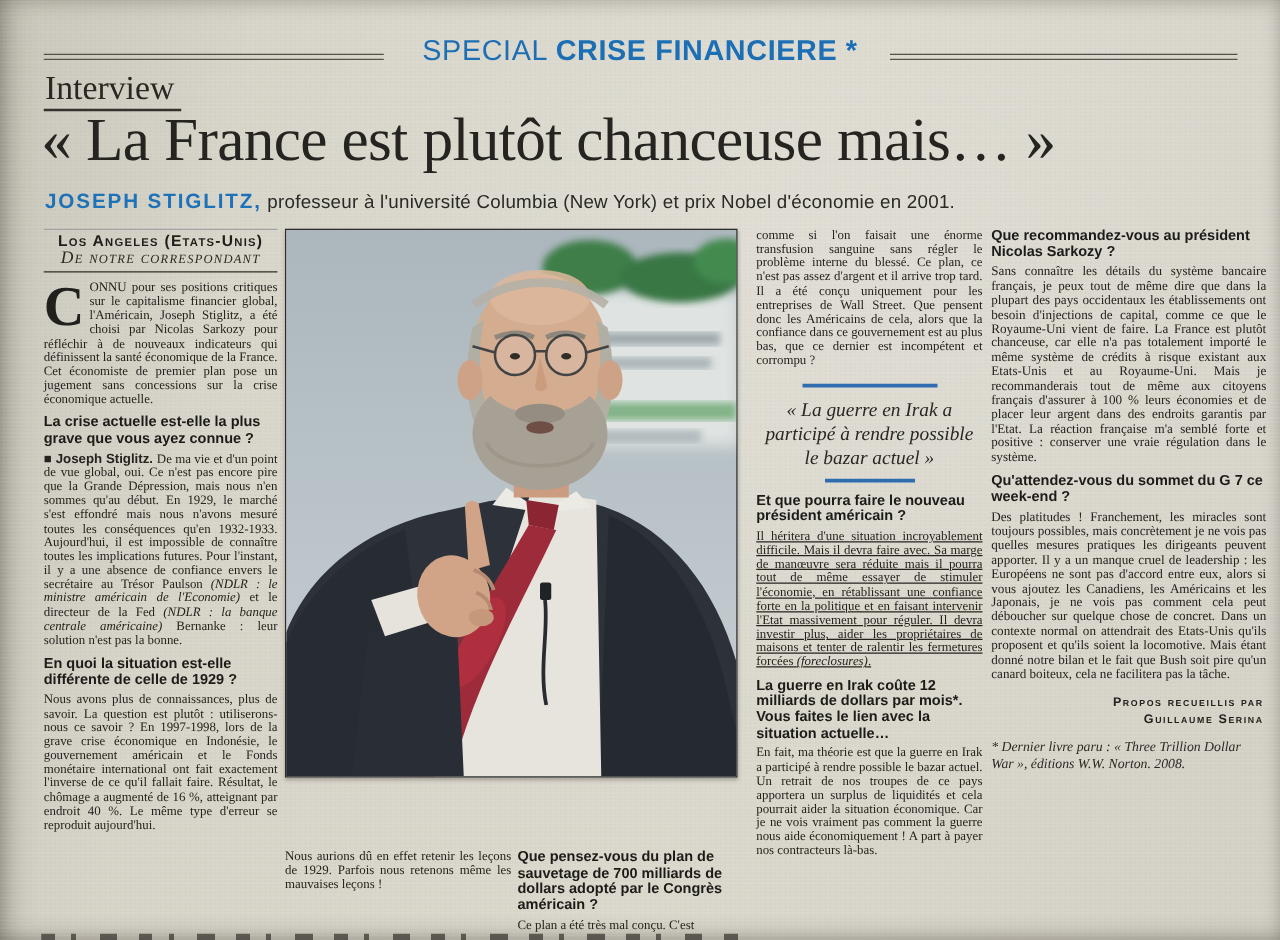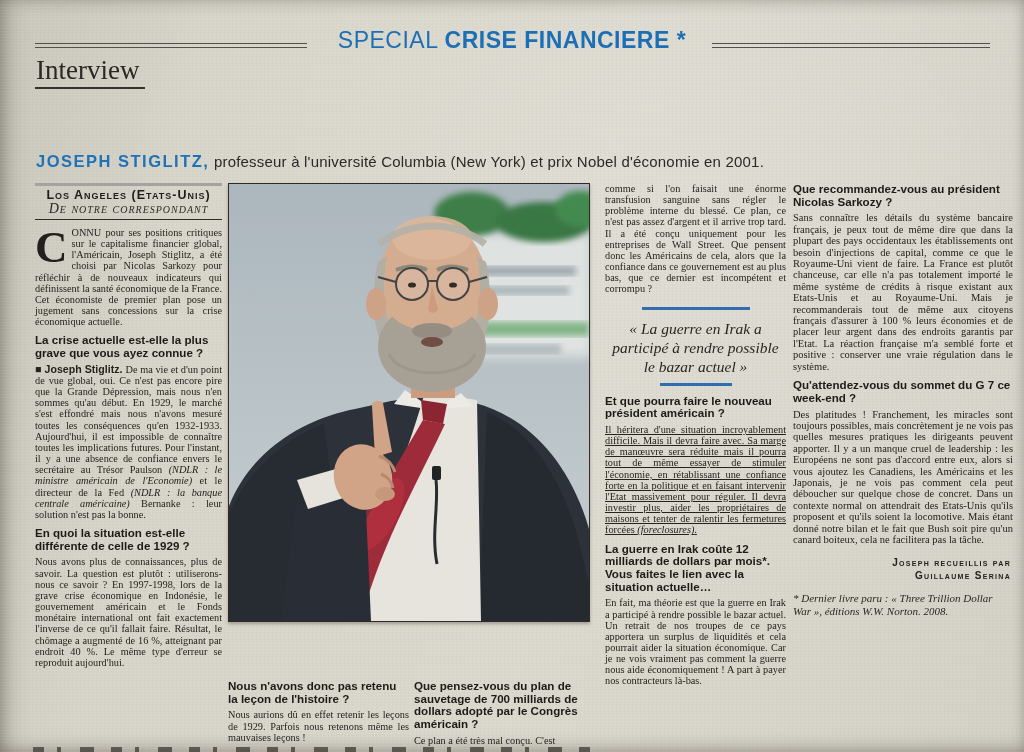--- a/index.html
+++ b/index.html
@@ -35,21 +35,21 @@
 
   
   .txt{font:10.3px/11.15px "Liberation Serif",serif;text-align:justify;color:#26231f;}
   .q{font-family:"Liberation Sans",sans-serif;font-weight:700;
      font-size:11.6px;line-height:12.7px;color:#1d1b18;margin:7px 0 4px;}
   .speaker{font-family:"Liberation Sans",sans-serif;font-weight:700;font-size:10.6px;}
   .it{font-style:italic;}
 
   
   .col1{left:35px;top:183px;width:187px;}
-  .dateline{border-top:3px solid #a3a3a3;border-bottom:1.5px solid #2e2c27;
+  .dateline{border-top:1px solid #a3a3a3;border-bottom:1.5px solid #2e2c27;
             text-align:center;padding:2px 0 2px;margin-bottom:7px;}
   .dateline .city{font-family:"Liberation Sans",sans-serif;font-weight:700;
                   font-size:12.5px;letter-spacing:1px;font-variant:small-caps;color:#1f1d1a;}
   .dateline .corr{font-style:italic;font-variant:small-caps;font-size:14px;
                   letter-spacing:1px;color:#2c2a25;margin-top:-1px;}
   .dropcap{float:left;font-weight:700;font-size:45px;line-height:34px;
            padding:3px 4px 0 0;color:#21201c;}
 
   
   .photo-frame{left:228px;top:183px;width:360px;height:437px;
@@ -99,20 +99,21 @@
 
   <div class="abs rule-double" style="left:35px;top:43px;width:272px;"></div>
   <div class="abs rule-double" style="left:712px;top:43px;width:278px;"></div>
   <div class="abs kicker">
     <span class="lt">SPECIAL</span>
     <span> </span>
     <span class="bd">CRISE FINANCIERE *</span>
   </div>
 
   <div class="abs interview">Interview</div>
+  <h1 class="abs headline" style="margin:0;font-weight:400;">« La France est plutôt chanceuse mais… »</h1>
   <div class="abs byline">
     <span class="name">JOSEPH STIGLITZ,</span>
     <span class="role"> professeur à l'université Columbia (New York) et prix Nobel d'économie en 2001.</span>
   </div>
 
   <div class="abs col1">
     <div class="dateline">
       <div class="city">Los Angeles (Etats-Unis)</div>
       <div class="corr">De notre correspondant</div>
     </div>
@@ -203,21 +204,20 @@
         <ellipse cx="134" cy="293" rx="29" ry="33" fill="#d5a486" transform="rotate(-14 134 293)"></ellipse>
         <path d="M150,272 Q162,276 166,288 M152,290 Q162,294 164,304" stroke="#b98a6e" stroke-width="3" fill="none"></path>
         <ellipse cx="156" cy="310" rx="10" ry="7" fill="#c9987b"></ellipse>
       </g>
       <rect width="360" height="437" fill="#8898a0" opacity=".05"></rect>
     </svg>
   </div>
 
 
   <div class="abs subL">
-    <div class="q">Nous n'avons donc pas retenu la leçon de l'histoire ?</div>
     <p class="txt" style="margin:0;">Nous aurions dû en effet retenir les leçons de 1929. Parfois nous retenons même les mauvaises leçons !</p>
   </div>
   <div class="abs subR">
     <div class="q">Que pensez-vous du plan de sauvetage de 700 milliards de dollars adopté par le Congrès américain ?</div>
     <p class="txt" style="margin:0;">Ce plan a été très mal conçu. C'est</p>
   </div>
 
   <div class="abs col3">
     <p class="txt" style="margin:0;">comme si l'on faisait une énorme transfusion sanguine sans régler le problème interne du blessé. Ce plan, ce n'est pas assez d'argent et il arrive trop tard. Il a été conçu uniquement pour les entreprises de Wall Street. Que pensent donc les Américains de cela, alors que la confiance dans ce gouvernement est au plus bas, que ce dernier est incompétent et corrompu ?</p>
     <div class="pq-rule-top"></div>
@@ -230,20 +230,20 @@
     <div class="q">La guerre en Irak coûte 12 milliards de dollars par mois*. Vous faites le lien avec la situation actuelle…</div>
     <p class="txt" style="margin:0;">En fait, ma théorie est que la guerre en Irak a participé à rendre possible le bazar actuel. Un retrait de nos troupes de ce pays apportera un surplus de liquidités et cela pourrait aider la situation économique. Car je ne vois vraiment pas comment la guerre nous aide économiquement ! A part à payer nos contracteurs là-bas.</p>
   </div>
 
   <div class="abs col4">
     <div class="q">Que recommandez-vous au président Nicolas Sarkozy ?</div>
     <p class="txt" style="margin:0;">Sans connaître les détails du système bancaire français, je peux tout de même dire que dans la plupart des pays occidentaux les établissements ont besoin d'injections de capital, comme ce que le Royaume-Uni vient de faire. La France est plutôt chanceuse, car elle n'a pas totalement importé le même système de crédits à risque existant aux Etats-Unis et au Royaume-Uni. Mais je recommanderais tout de même aux citoyens français d'assurer à 100 % leurs économies et de placer leur argent dans des endroits garantis par l'Etat. La réaction française m'a semblé forte et positive : conserver une vraie régulation dans le système.</p>
     <div class="q">Qu'attendez-vous du sommet du G 7 ce week-end ?</div>
     <p class="txt" style="margin:0;">Des platitudes ! Franchement, les miracles sont toujours possibles, mais concrètement je ne vois pas quelles mesures pratiques les dirigeants peuvent apporter. Il y a un manque cruel de leadership : les Européens ne sont pas d'accord entre eux, alors si vous ajoutez les Canadiens, les Américains et les Japonais, je ne vois pas comment cela peut déboucher sur quelque chose de concret. Dans un contexte normal on attendrait des Etats-Unis qu'ils proposent et qu'ils soient la locomotive. Mais étant donné notre bilan et le fait que Bush soit pire qu'un canard boiteux, cela ne facilitera pas la tâche.</p>
     <div class="credit">
-      <div>Joseph recueillis par</div>
+      <div>Propos recueillis par</div>
       <div>Guillaume Serina</div>
     </div>
     <div class="footnote">* Dernier livre paru : « Three Trillion Dollar War », éditions W.W. Norton. 2008.</div>
   </div>
 
   <div class="abs cutoff"></div>
 </div>
 
 </body></html>

